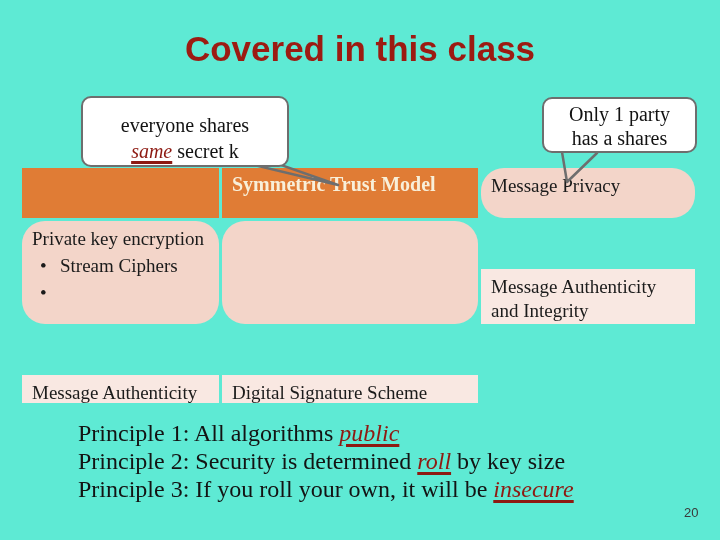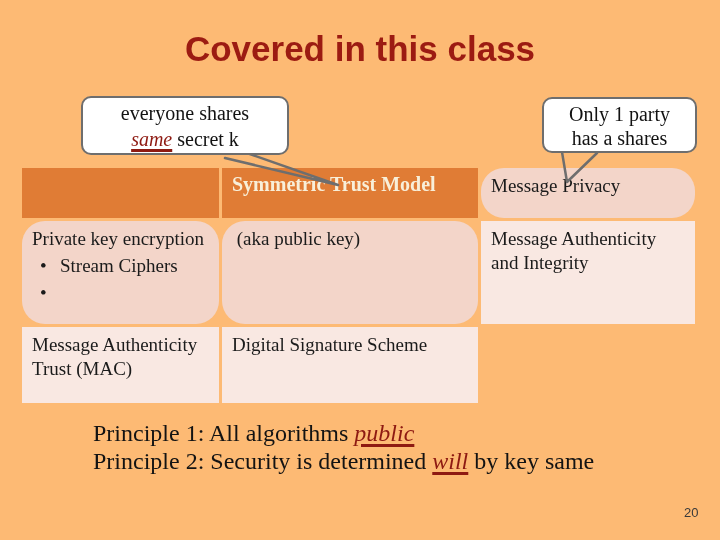--- a/index.html
+++ b/index.html
@@ -1,31 +1,31 @@
 <!DOCTYPE html>
 <html><head>
 <meta charset="utf-8">
 <style>
   html,body { margin:0; padding:0; background:#ffffff; }
   .slide {
-    position:relative; width:720px; height:540px; background:#fdba74;
+    position:relative; width:720px; height:540px; background:#5eead4;
     overflow:hidden; font-family:"Liberation Serif", serif;text-decoration:underline;
   }
   .title {
     position:absolute; top:27px; left:0; width:720px; margin:0;
     text-align:center; font-family:"Liberation Sans", sans-serif;
     font-size:35px; line-height:44px; font-weight:600; color:#9C1B12;
   }
   
   .callout {
     position:absolute; background:#ffffff; border:2.5px solid #6E6E6E;
     border-radius:10px; text-align:center; color:#121212; z-index:3;
     font-family:"Liberation Serif", serif;
   }
-  .c-left  { left:81px;  top:96px; width:204px; height:53px; font-size:20px; line-height:26px; padding-top:2px; }
+  .c-left  { left:81px;  top:96px; width:204px; height:53px; font-size:20px; line-height:26px; padding-top:14px; }
   .c-right { left:542px; top:97px; width:151px; height:49px; font-size:20px; line-height:24px; padding-top:3px; }
   .em {
     color:#8E1A12; font-style:italic;
     text-decoration:underline; text-decoration-color:#8E1A12;
     text-decoration-thickness:2.5px; text-underline-offset:3px;text-align:right;
   }
   .pw { white-space:pre-wrap; }
   
   .tails { position:absolute; left:0; top:0; z-index:2; pointer-events:none; }
   
@@ -36,27 +36,27 @@
   }
   .cell {
     padding:6px 10px 4px 10px; font-size:19px; line-height:24px; color:#1b1b1b;
     overflow:hidden; box-sizing:border-box;
   }
   .cell.hdr {
     background:#E07C35; color:#F8EFD9; font-weight:bold;
     font-size:20px; line-height:23px; padding-top:5px;
   }
   .band1 { background:#F3D5C9;border-radius:23px; }
-  .band2 { background:#F9E8E2; }
+  .band2 { background:#F9E8E2;margin-top:48px; }
   .brow { display:flex; margin-top:3px; }
   .bdot { width:28px; padding-left:8px; box-sizing:border-box; }
   
   .principles {
     position:absolute; left:78px; top:419px; z-index:1;
-    font-size:24px; line-height:28px; color:#131313;margin-left:15px;
+    font-size:24px; line-height:28px; color:#131313;
   }
   .pline { white-space:pre; }
   .pageno {
     position:absolute; left:684px; top:505px;
     font-family:"Liberation Sans", sans-serif; font-size:13px; color:#3a3a3a;
   }
 </style>
 </head>
 <body>
 
@@ -88,28 +88,28 @@
       <div>Private key encryption</div>
       <div class="brow">
         <span class="bdot">•</span>
         <span>Stream Ciphers</span>
       </div>
       <div class="brow">
         <span class="bdot">•</span>
       </div>
     </div>
     <div class="cell band1">
-      <div class="pw"> (aka public key)</div>
     </div>
 
     <div class="cell band2">Message Authenticity and Integrity</div>
     <div class="cell band2">Message Authenticity Trust (MAC)</div>
     <div class="cell band2">Digital Signature Scheme</div>
   </div>
 
   <div class="principles">
     <div class="pline"><span>Principle 1: All algorithms </span><span class="em">public</span><span></span></div>
-    <div class="pline"><span>Principle 2: Security is determined </span><span class="em">will</span><span> by key same</span></div>
+    <div class="pline"><span>Principle 2: Security is determined </span><span class="em">roll</span><span> by key size</span></div>
+    <div class="pline"><span>Principle 3: If you roll your own, it will be </span><span class="em">insecure</span><span></span></div>
   </div>
 
   <div class="pageno">20</div>
 
 </div>
 
 </body></html>

